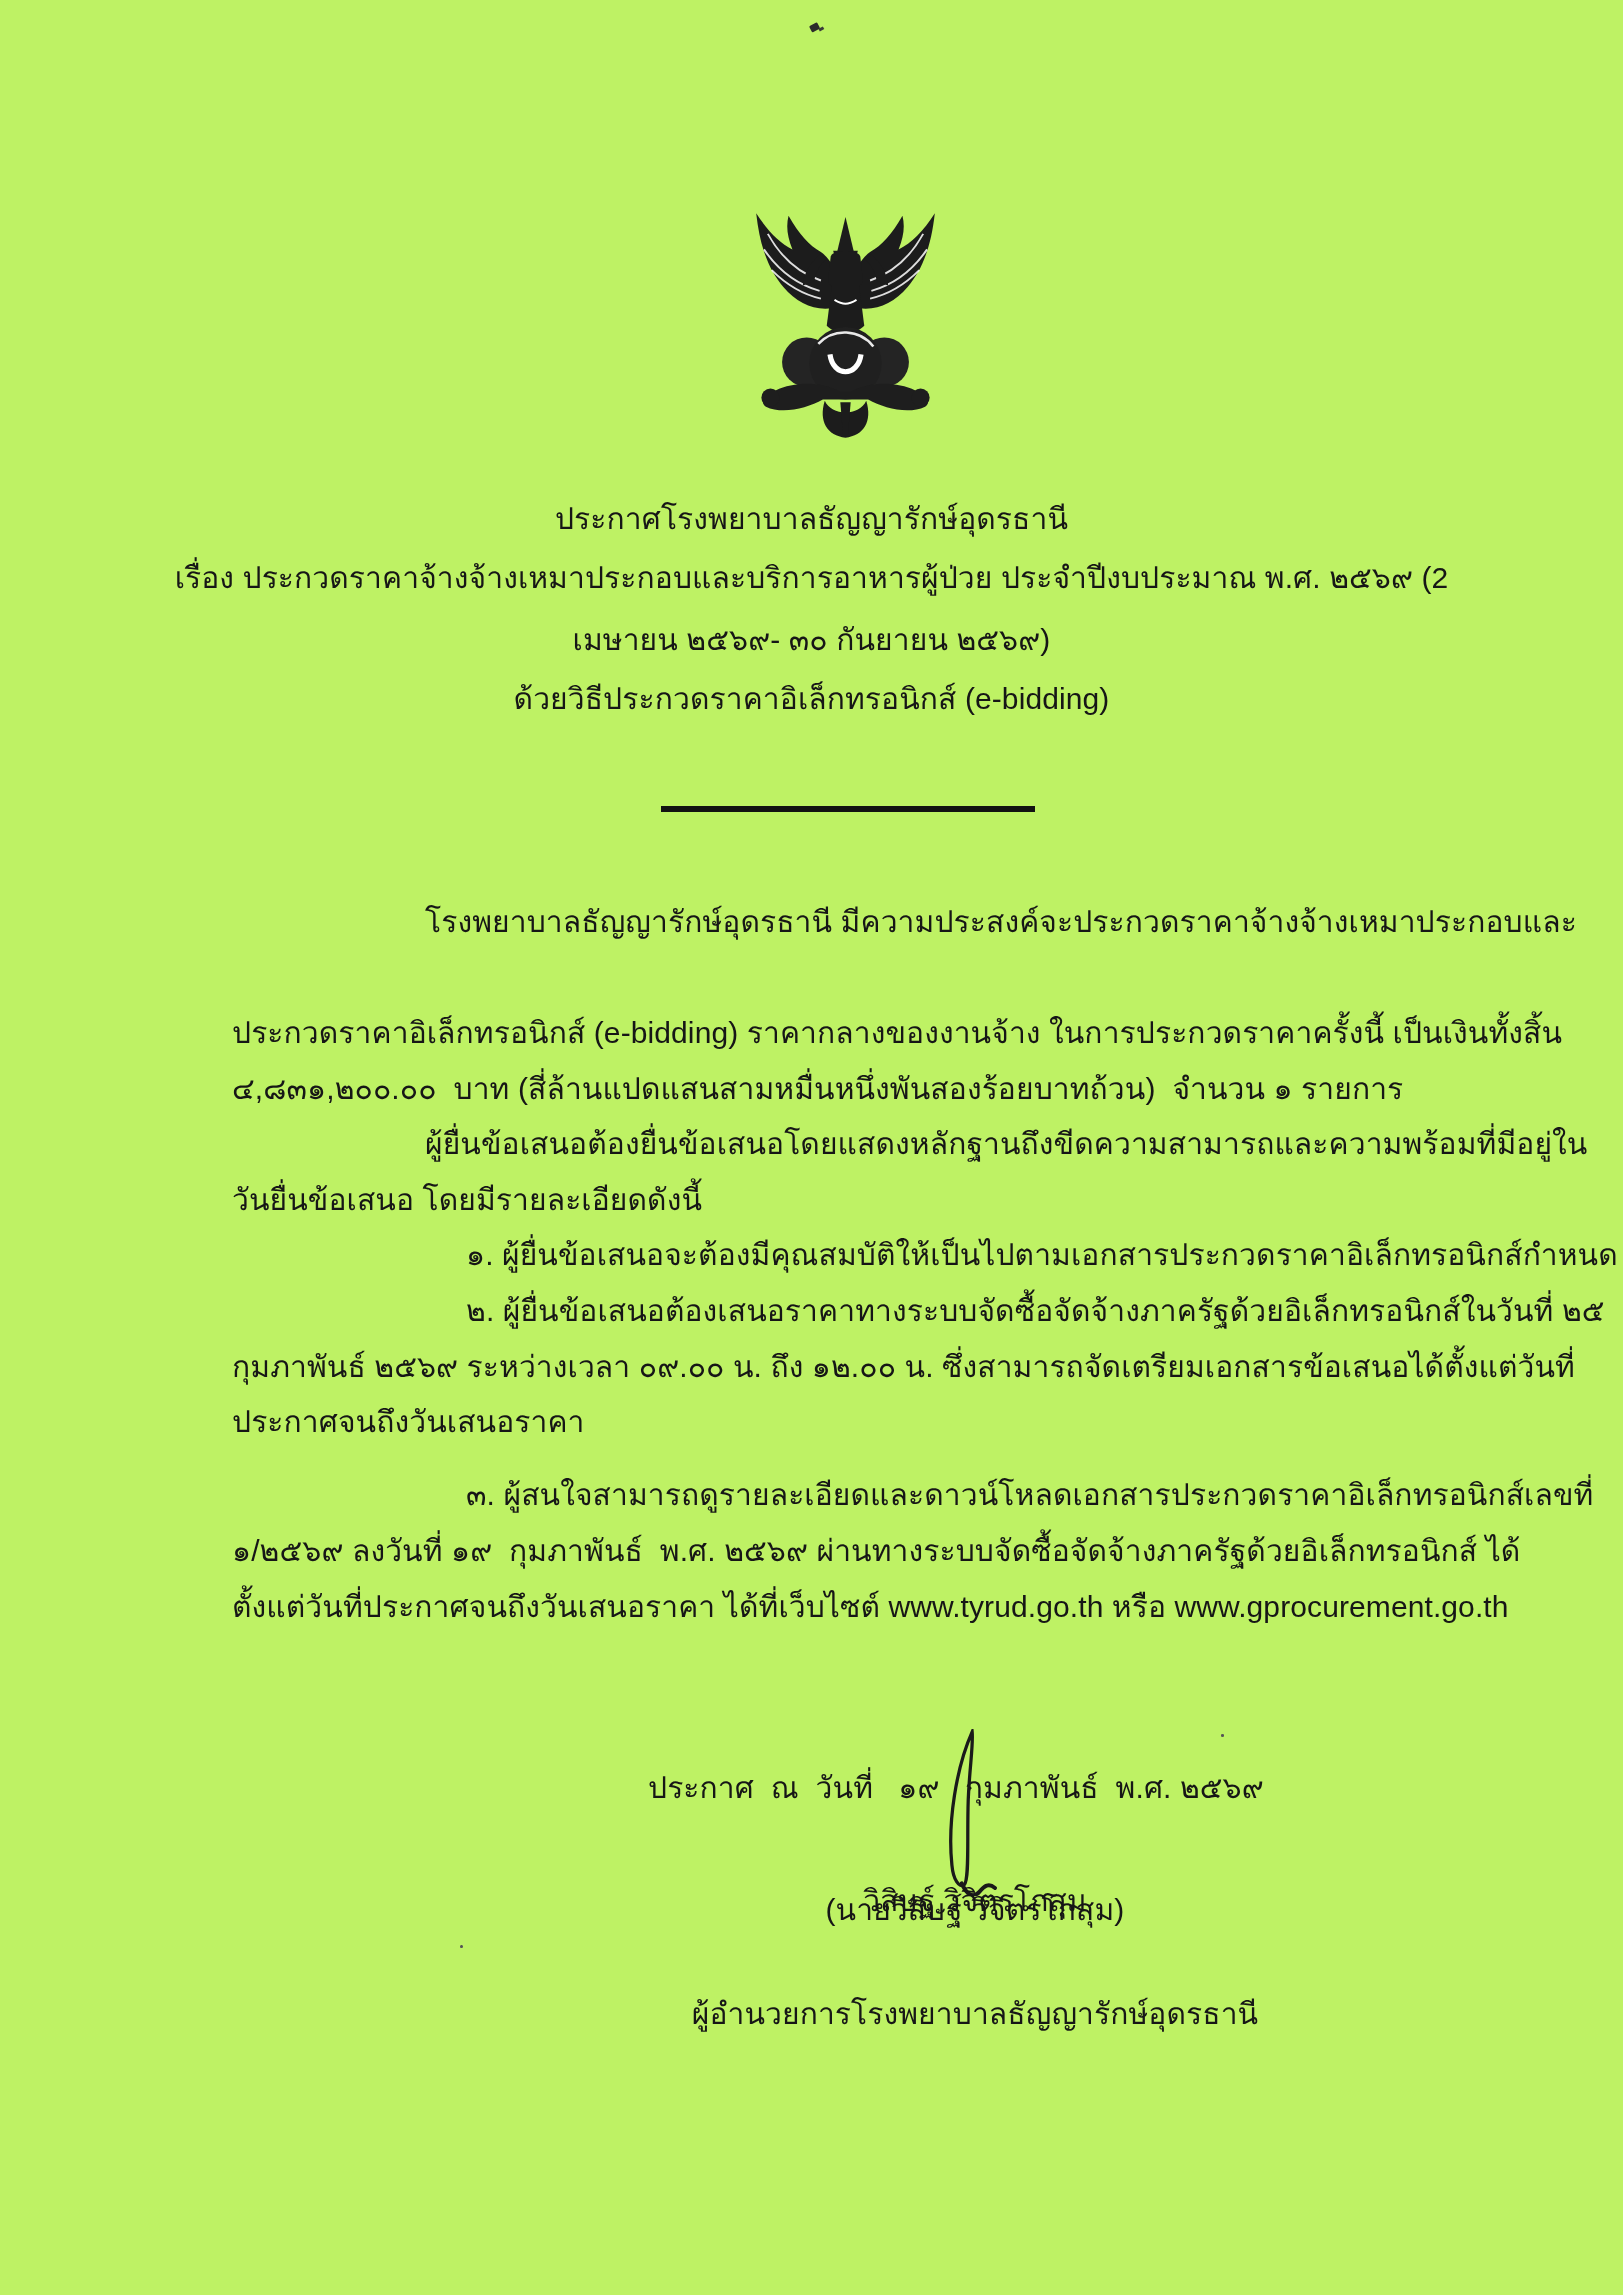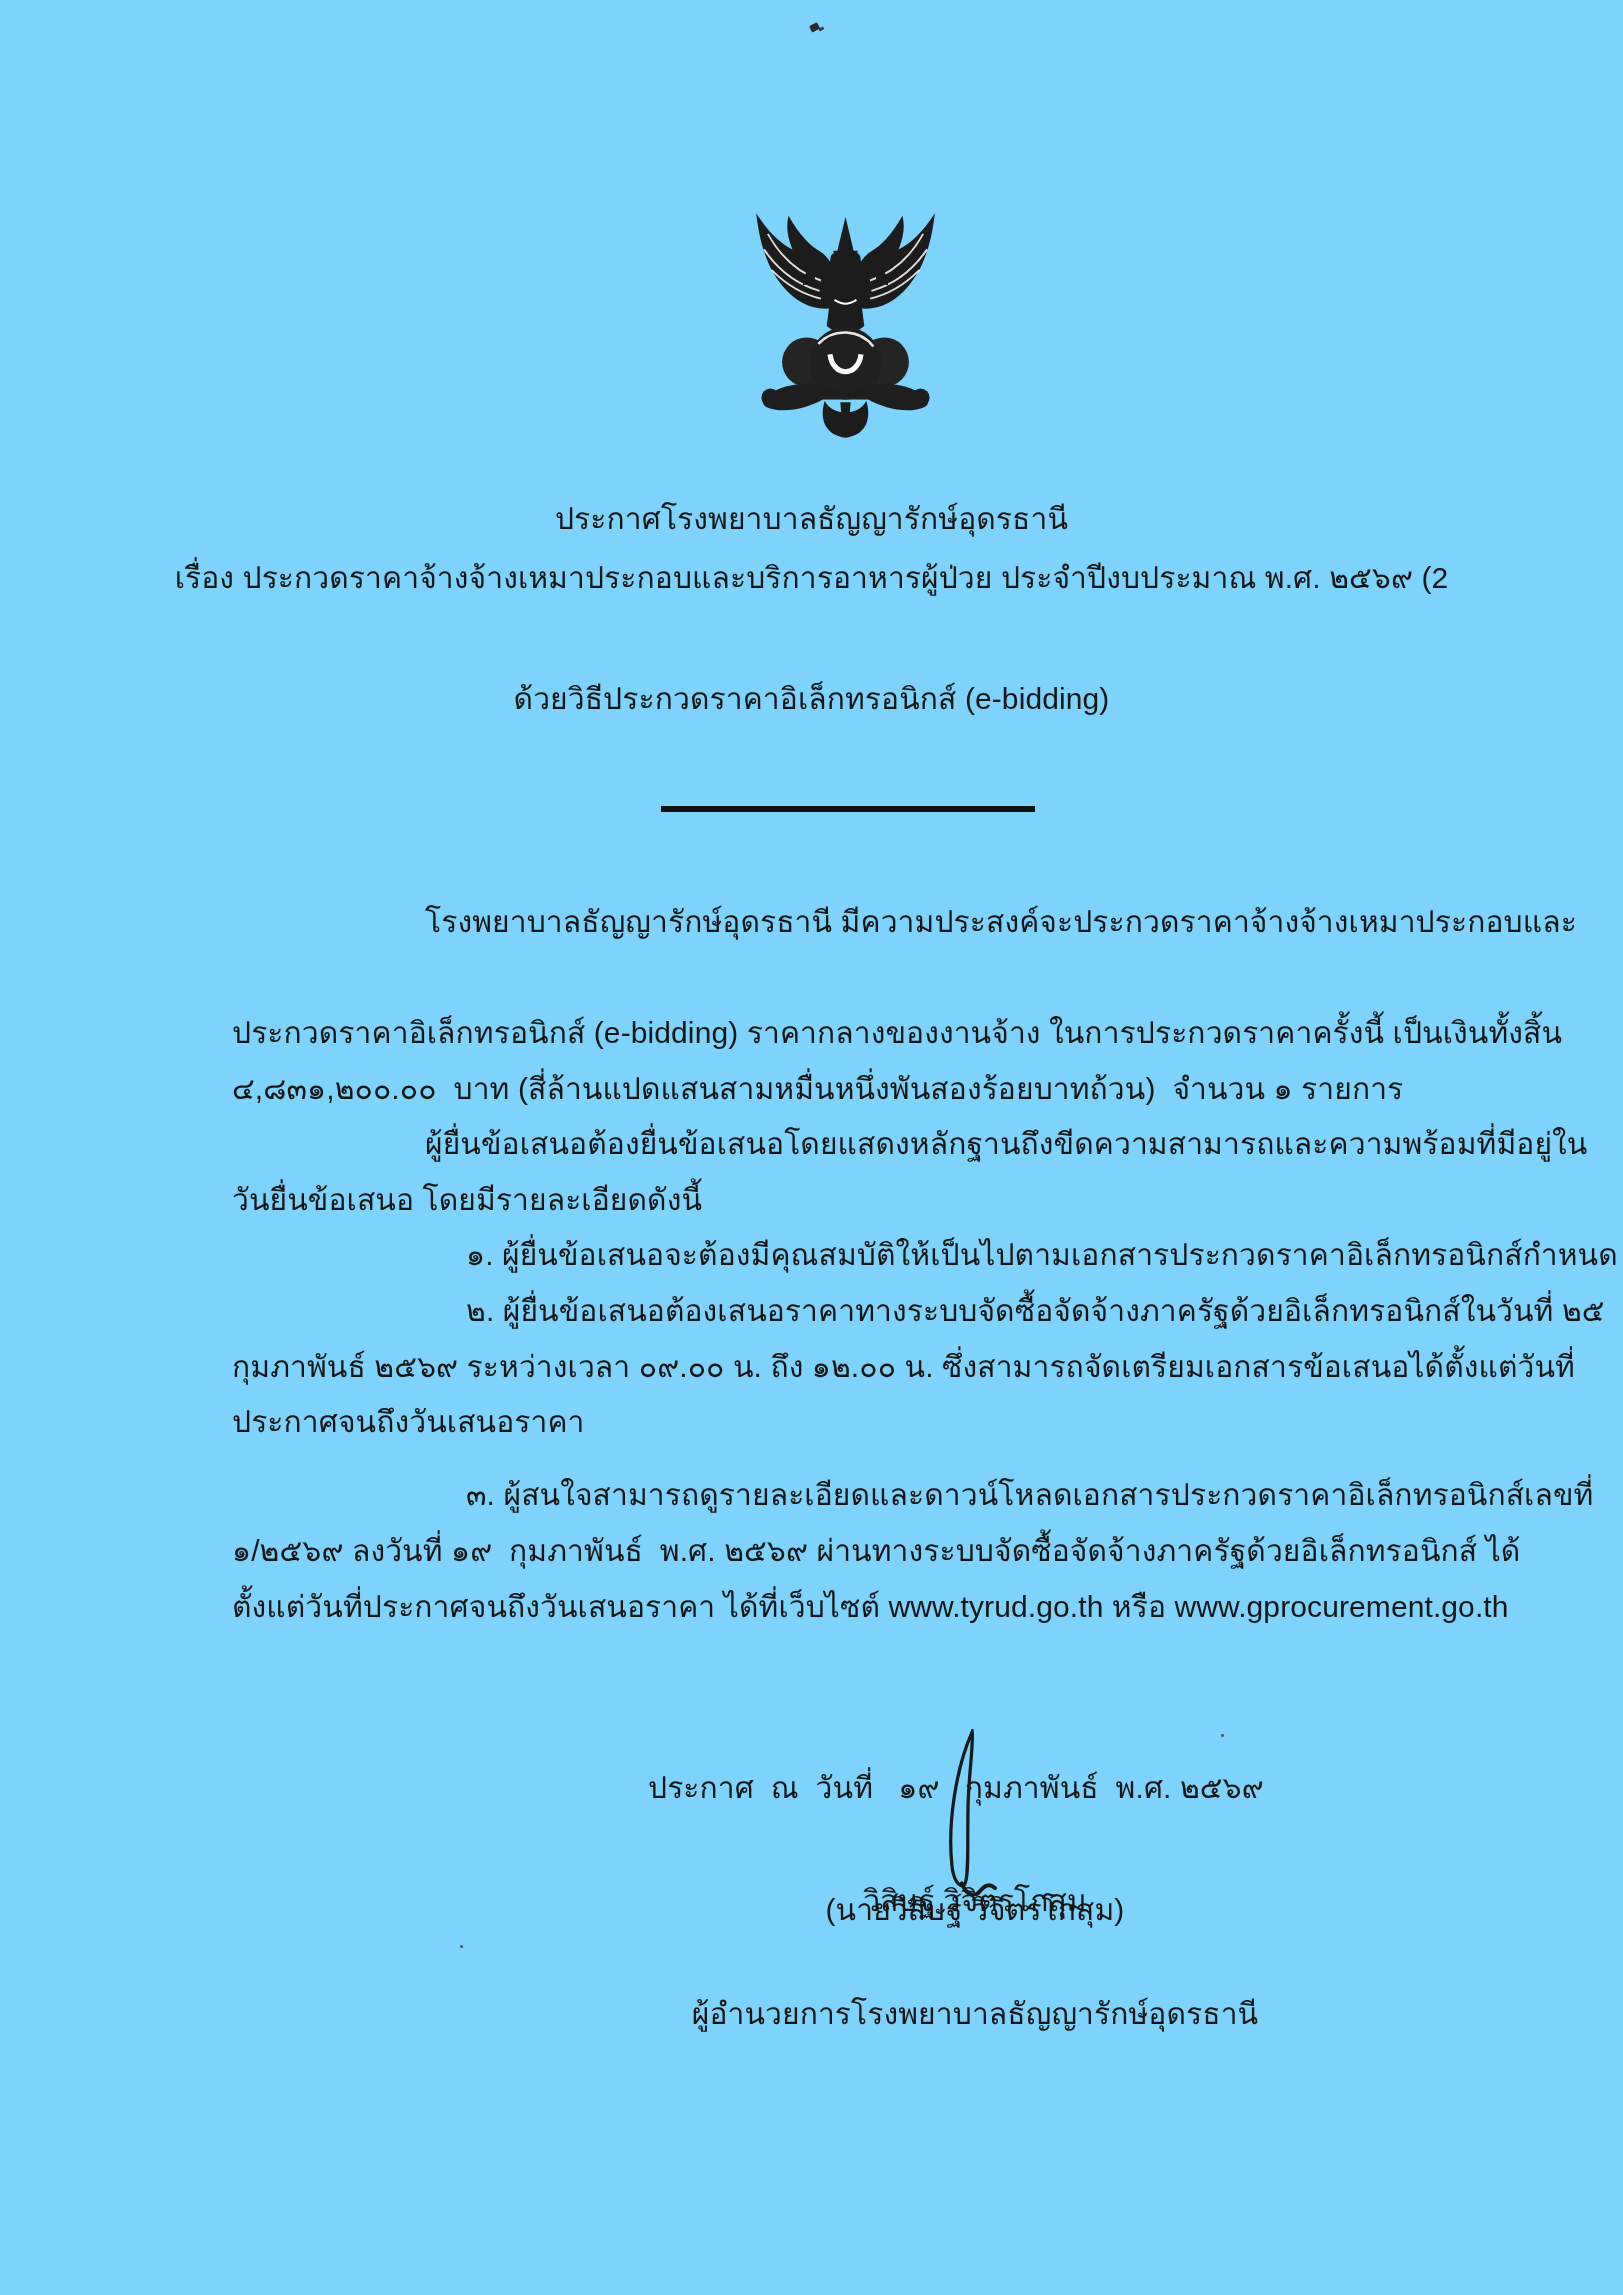--- a/index.html
+++ b/index.html
@@ -1,19 +1,19 @@
 <!DOCTYPE html>
 <html style="font-size:10.5px"><head>
 <meta charset="utf-8">
 <style>
   html,body{margin:0;padding:0;background:#9a9a9a;}
   #page{
     position:relative;
     width:1623px;height:2295px;
-    background:#7dd3fc;
+    background:#bef264;
     overflow:hidden;
     font-family:"Liberation Sans","DejaVu Sans",sans-serif;
     color:#141414;
   }
   .line{
     position:absolute;
     white-space:pre;
     font-size:30px;
     line-height:39px;
     color:#161616;
@@ -99,20 +99,21 @@
 
         <path d="M128,298 C118,330 132,352 160,355 C188,352 202,330 192,298
                  C182,322 138,322 128,298 Z"></path>
         <path d="M152,300 h16 l-4,48 h-8 Z"></path>
       </g>
     </svg>
   </div>
 
   <div class="line center-wide" style="top:499px">ประกาศโรงพยาบาลธัญญารักษ์อุดรธานี</div>
   <div class="line center-wide" style="top:558px">เรื่อง ประกวดราคาจ้างจ้างเหมาประกอบและบริการอาหารผู้ป่วย ประจำปีงบประมาณ พ.ศ. ๒๕๖๙ (2</div>
+  <div class="line center-wide" style="top:620px">เมษายน ๒๕๖๙- ๓๐ กันยายน ๒๕๖๙)</div>
   <div class="line center-wide" style="top:679px">ด้วยวิธีประกวดราคาอิเล็กทรอนิกส์ (e-bidding)</div>
 
   <div id="divider"></div>
 
   <div class="line body-indent" style="top:902px">โรงพยาบาลธัญญารักษ์อุดรธานี มีความประสงค์จะประกวดราคาจ้างจ้างเหมาประกอบและ</div>
   <div class="line body-flush" style="top:1013px">ประกวดราคาอิเล็กทรอนิกส์ (e-bidding) ราคากลางของงานจ้าง ในการประกวดราคาครั้งนี้ เป็นเงินทั้งสิ้น</div>
   <div class="line body-flush" style="top:1069px">๔,๘๓๑,๒๐๐.๐๐  บาท (สี่ล้านแปดแสนสามหมื่นหนึ่งพันสองร้อยบาทถ้วน)  จำนวน ๑ รายการ</div>
   <div class="line body-indent" style="top:1124px">ผู้ยื่นข้อเสนอต้องยื่นข้อเสนอโดยแสดงหลักฐานถึงขีดความสามารถและความพร้อมที่มีอยู่ใน</div>
   <div class="line body-flush" style="top:1180px">วันยื่นข้อเสนอ โดยมีรายละเอียดดังนี้</div>
   <div class="line body-num" style="top:1235px">๑. ผู้ยื่นข้อเสนอจะต้องมีคุณสมบัติให้เป็นไปตามเอกสารประกวดราคาอิเล็กทรอนิกส์กำหนด</div>

